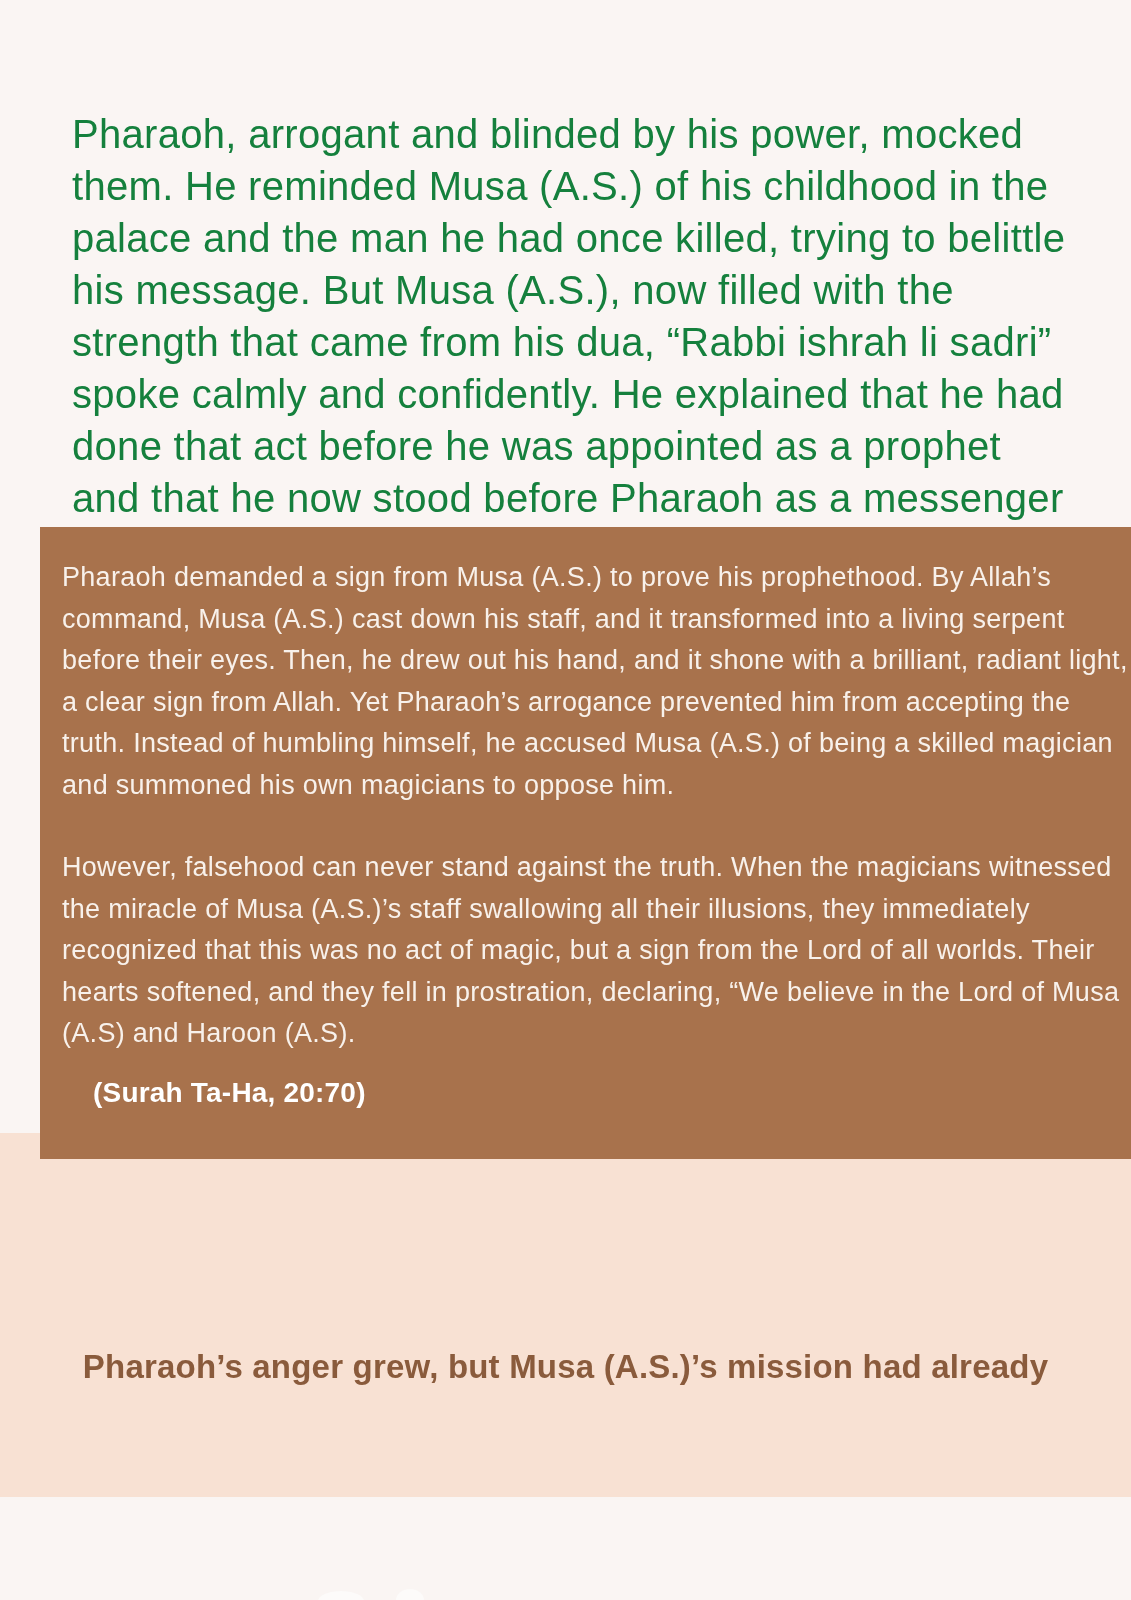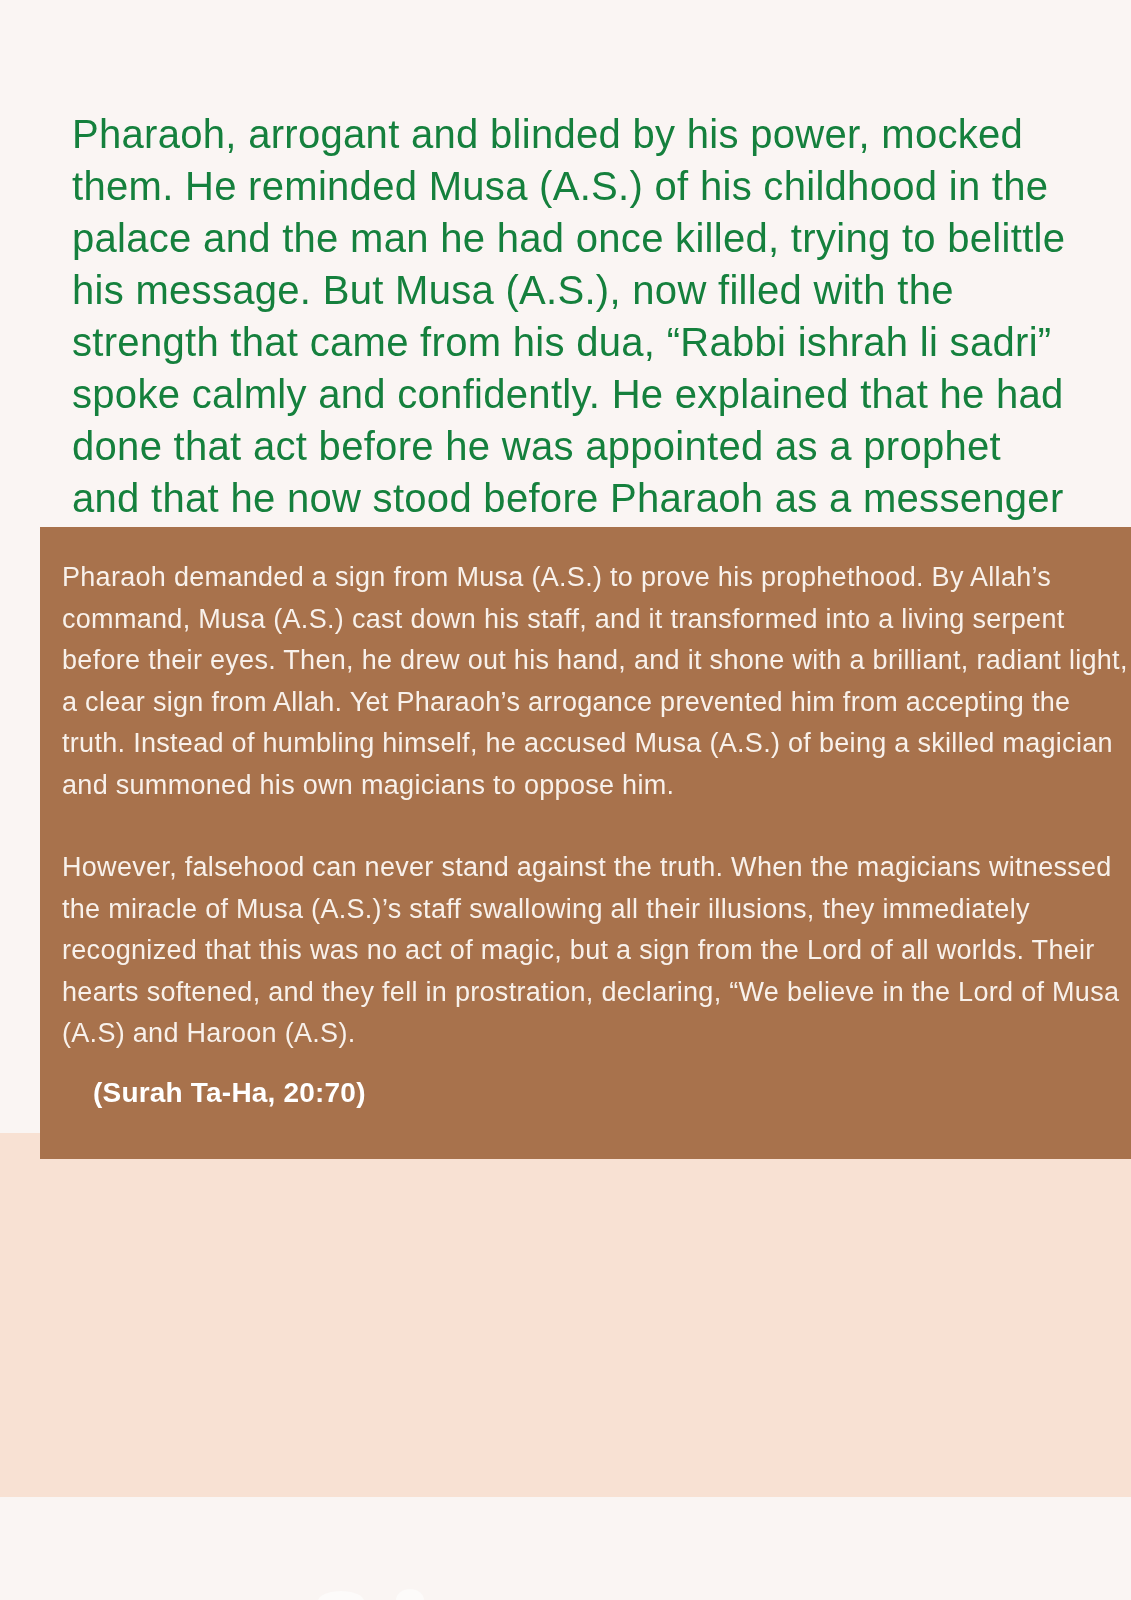--- a/index.html
+++ b/index.html
@@ -96,20 +96,21 @@
   <p class="intro">Pharaoh, arrogant and blinded by his power, mocked them. He reminded Musa (A.S.) of his childhood in the palace and the man he had once killed, trying to belittle his message. But Musa (A.S.), now filled with the strength that came from his dua, “Rabbi ishrah li sadri” spoke calmly and confidently. He explained that he had done that act before he was appointed as a prophet and that he now stood before Pharaoh as a messenger of the Lord of all worlds.</p>
 
   <div class="highlight-box">
     <p class="para">Pharaoh demanded a sign from Musa (A.S.) to prove his prophethood. By Allah’s command, Musa (A.S.) cast down his staff, and it transformed into a living serpent before their eyes. Then, he drew out his hand, and it shone with a brilliant, radiant light, a clear sign from Allah. Yet Pharaoh’s arrogance prevented him from accepting the truth. Instead of humbling himself, he accused Musa (A.S.) of being a skilled magician and summoned his own magicians to oppose him.</p>
     <p class="para">However, falsehood can never stand against the truth. When the magicians witnessed the miracle of Musa (A.S.)’s staff swallowing all their illusions, they immediately recognized that this was no act of magic, but a sign from the Lord of all worlds. Their hearts softened, and they fell in prostration, declaring, “We believe in the Lord of Musa (A.S) and Haroon (A.S).</p>
     <div class="citation">(Surah Ta-Ha, 20:70)</div>
   </div>
 
   <div class="closing-band">
     <div class="closing-text">
+      <div>Pharaoh’s anger grew, but Musa (A.S.)’s mission had already</div>
     </div>
   </div>
 
   <div class="watermark">
     <span class="wm-blob b1"></span>
     <span class="wm-blob b2"></span>
   </div>
 
 </div>
 

